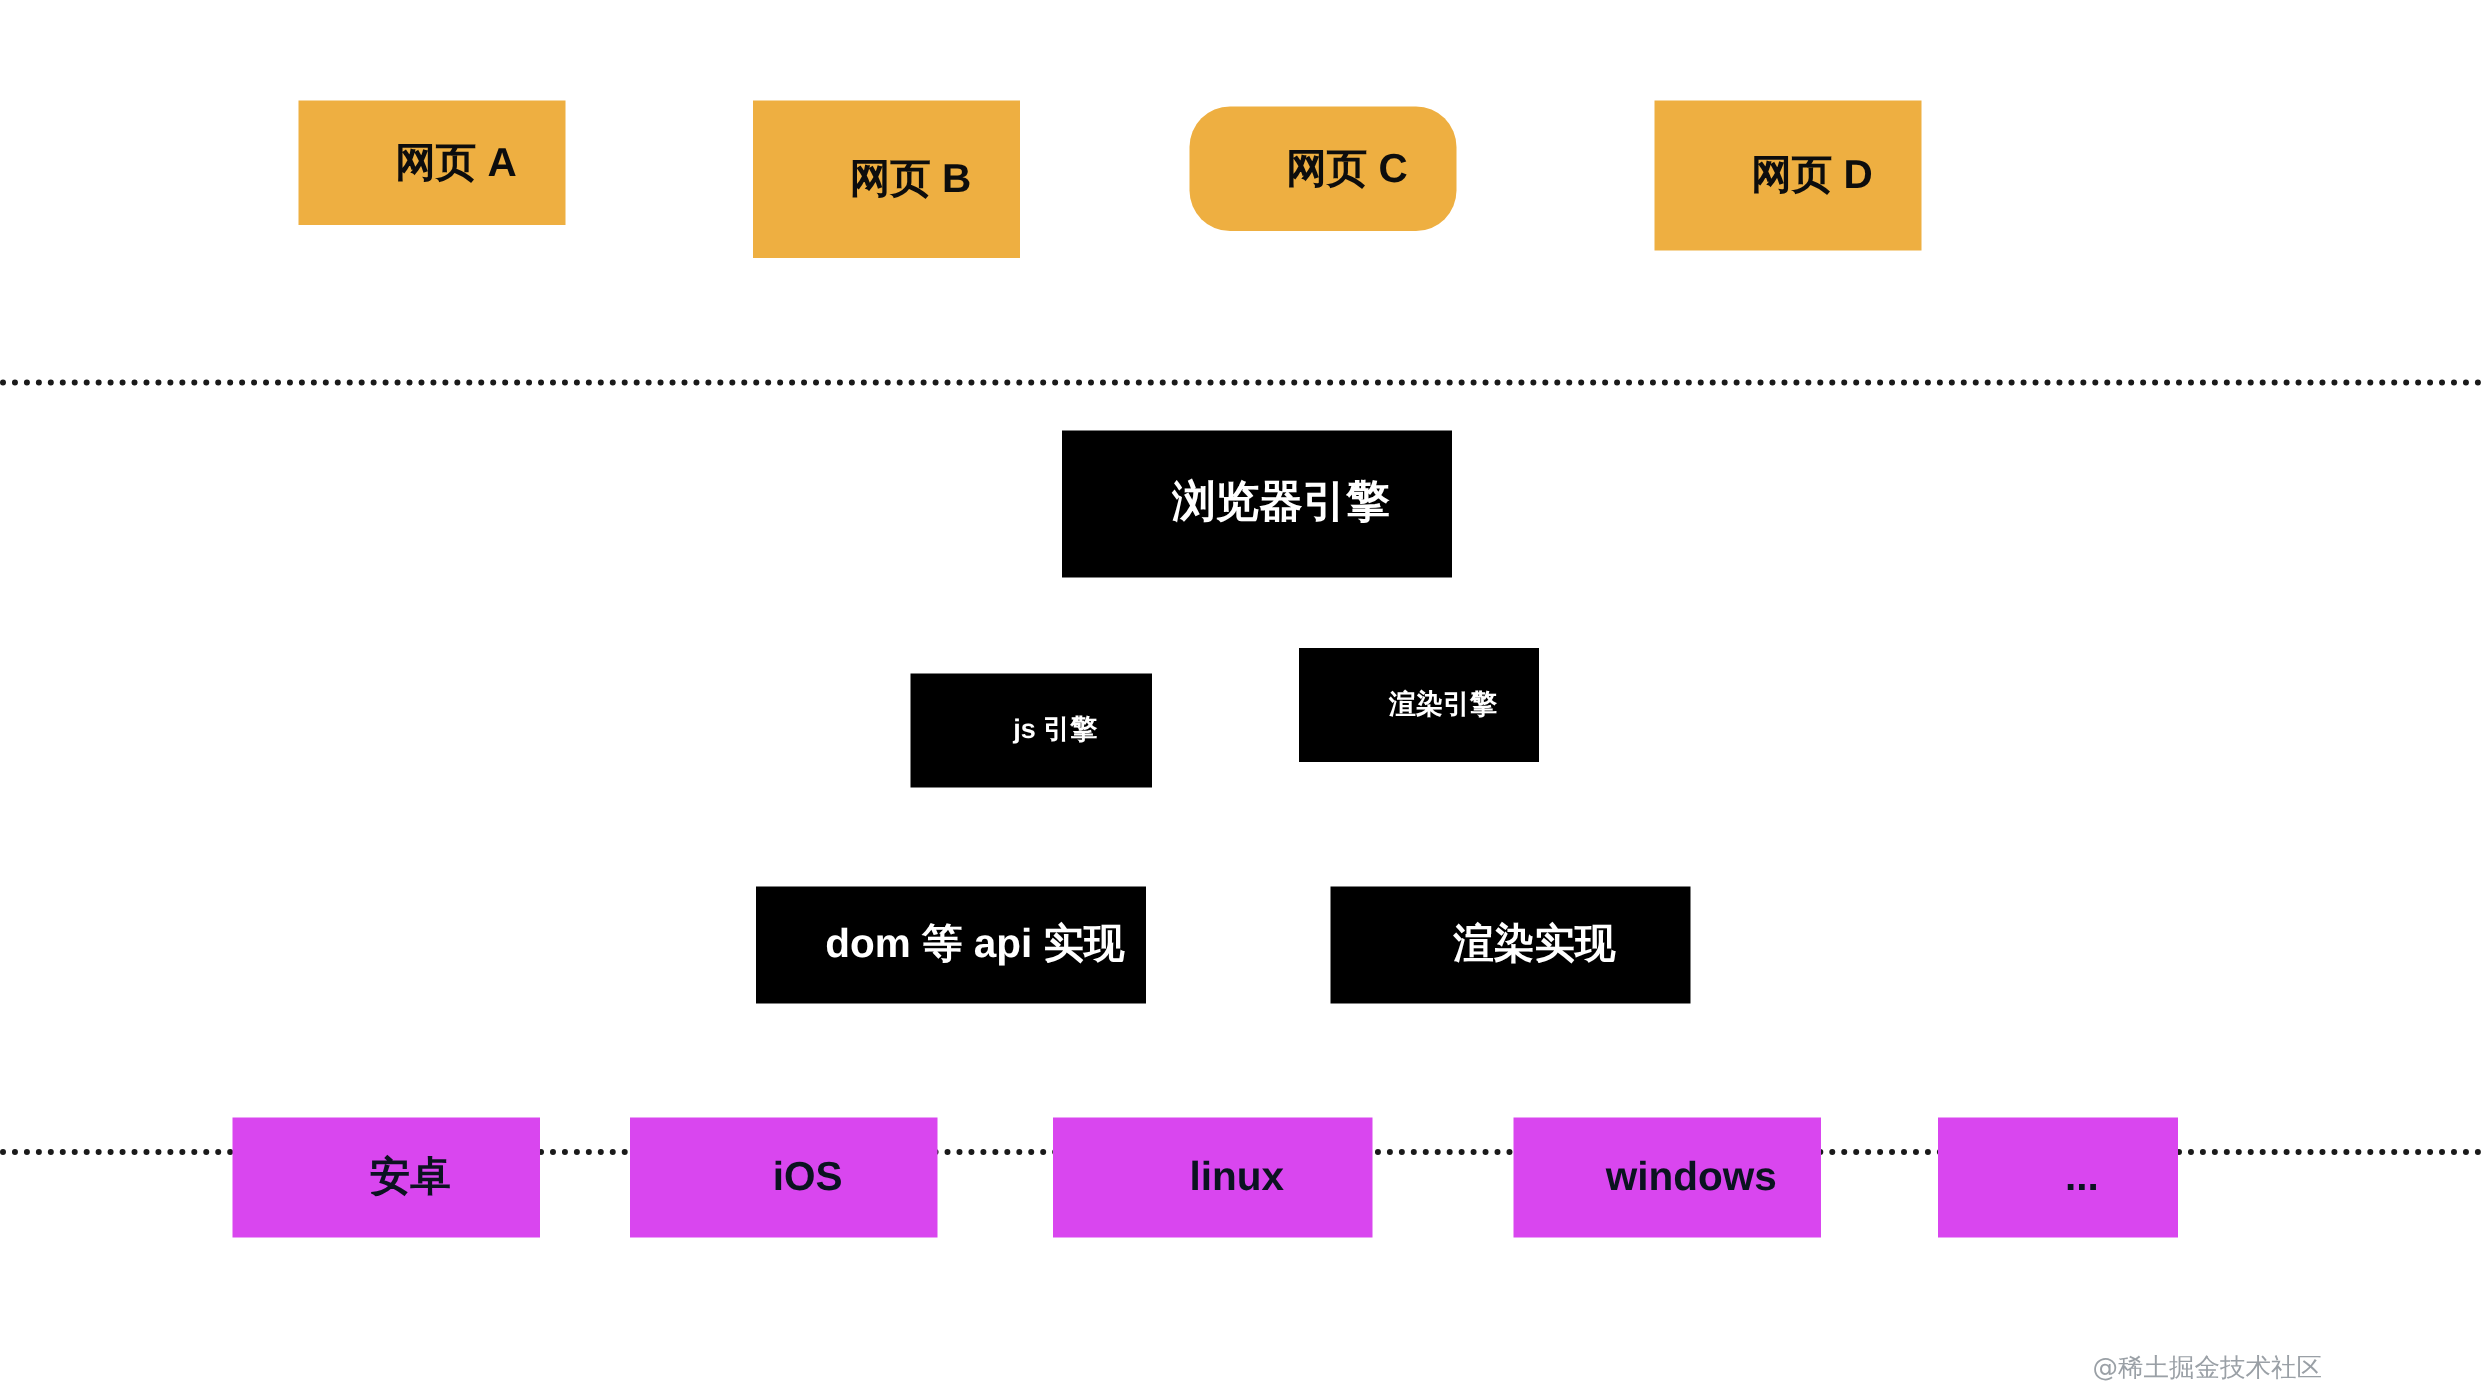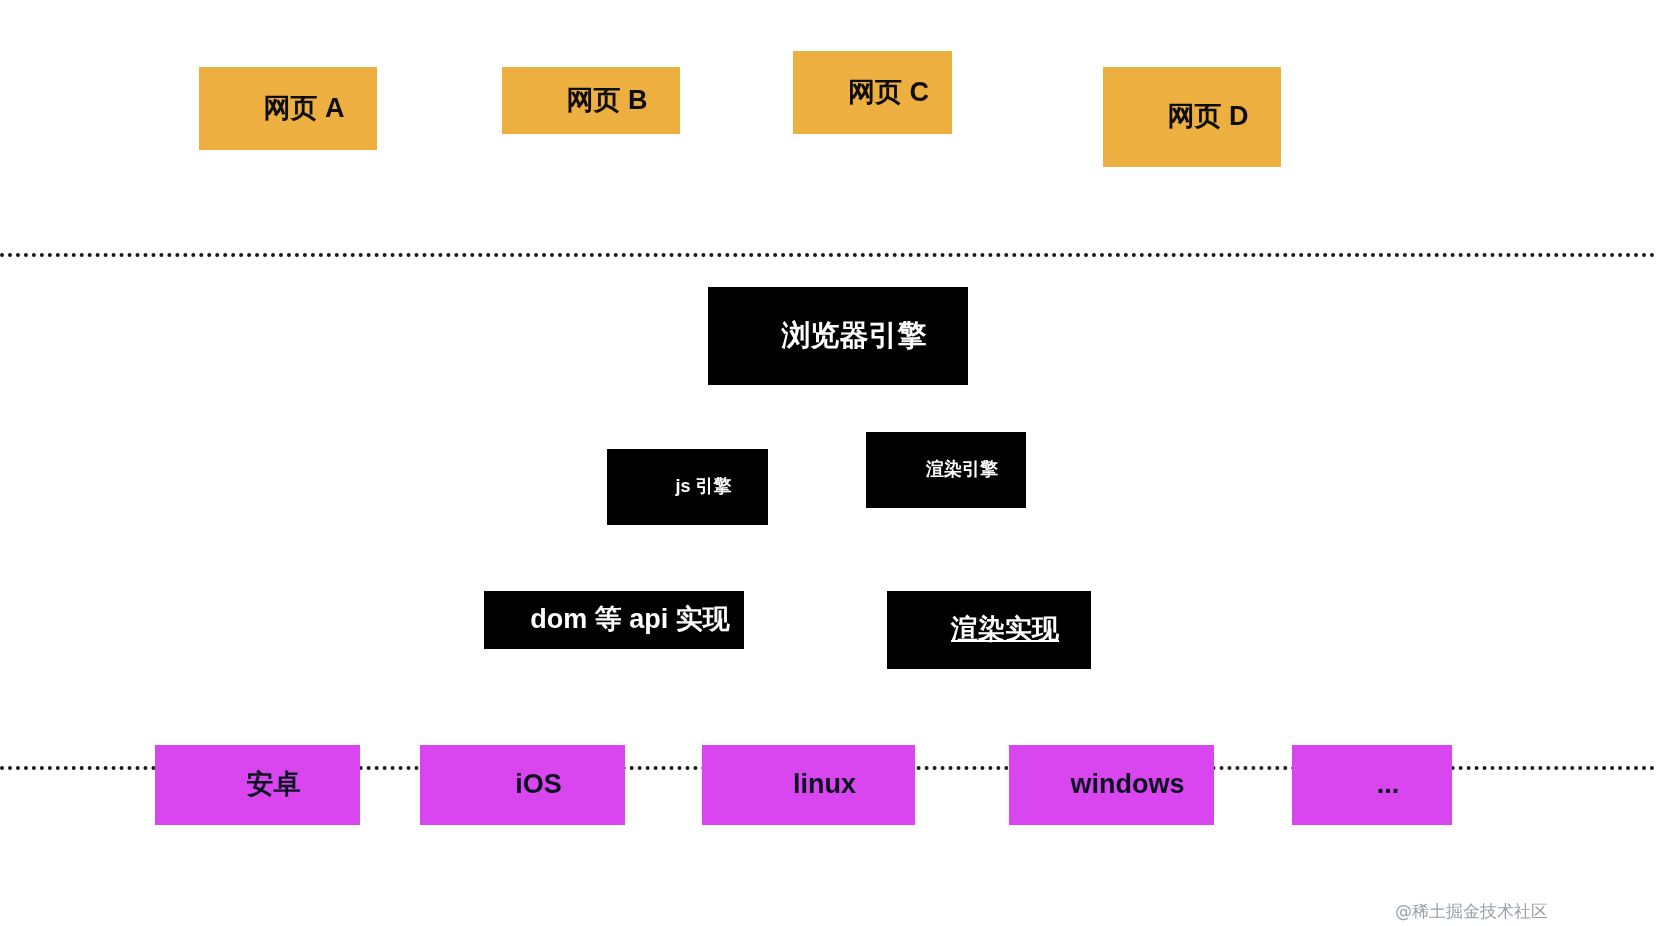--- a/index.html
+++ b/index.html
@@ -64,33 +64,33 @@
     margin-top: 40px;
   }
 </style>
 </head>
 <body>
 
 <div id="canvas">
 
   <div>
     <div class="box box-webpage" style="left:199px; top:67px; width:178px; height:83px;">网页 A</div>
-    <div class="box box-webpage" style="left:502px; top:67px; width:178px; height:67px;">网页 B</div>
-    <div class="box box-webpage" style="left:793px; top:51px; width:159px; height:83px;">网页 C</div>
+    <div class="box box-webpage" style="left:502px; top:67px; width:178px; height:105px;">网页 B</div>
+    <div class="box box-webpage" style="left:793px; top:71px; width:178px; height:83px;border-radius:27px;">网页 C</div>
     <div class="box box-webpage" style="left:1103px; top:67px; width:178px; height:100px;">网页 D</div>
   </div>
 
   <div class="divider" style="top:253px;"></div>
 
   <div>
     <div class="box box-engine tier1" style="left:692px; top:287px; width:260px; height:98px;">浏览器引擎</div>
     <div class="box box-engine tier2" style="left:607px; top:449px; width:161px; height:76px;">js 引擎</div>
     <div class="box box-engine tier2" style="left:866px; top:432px; width:160px; height:76px;">渲染引擎</div>
-    <div class="box box-engine tier3" style="left:484px; top:591px; width:260px; height:58px;">dom 等 api 实现</div>
-    <div class="box box-engine tier3" style="left:887px; top:591px; width:204px; height:78px;text-decoration:underline;">渲染实现</div>
+    <div class="box box-engine tier3" style="left:504px; top:591px; width:260px; height:78px;">dom 等 api 实现</div>
+    <div class="box box-engine tier3" style="left:887px; top:591px; width:240px; height:78px;">渲染实现</div>
   </div>
 
   <div class="divider" style="top:766px;"></div>
 
   <div>
     <div class="box box-platform" style="left:155px; top:745px; width:205px; height:80px;">安卓</div>
     <div class="box box-platform" style="left:420px; top:745px; width:205px; height:80px;">iOS</div>
     <div class="box box-platform" style="left:702px; top:745px; width:213px; height:80px;">linux</div>
     <div class="box box-platform" style="left:1009px; top:745px; width:205px; height:80px;">windows</div>
     <div class="box box-platform" style="left:1292px; top:745px; width:160px; height:80px;">...</div>

